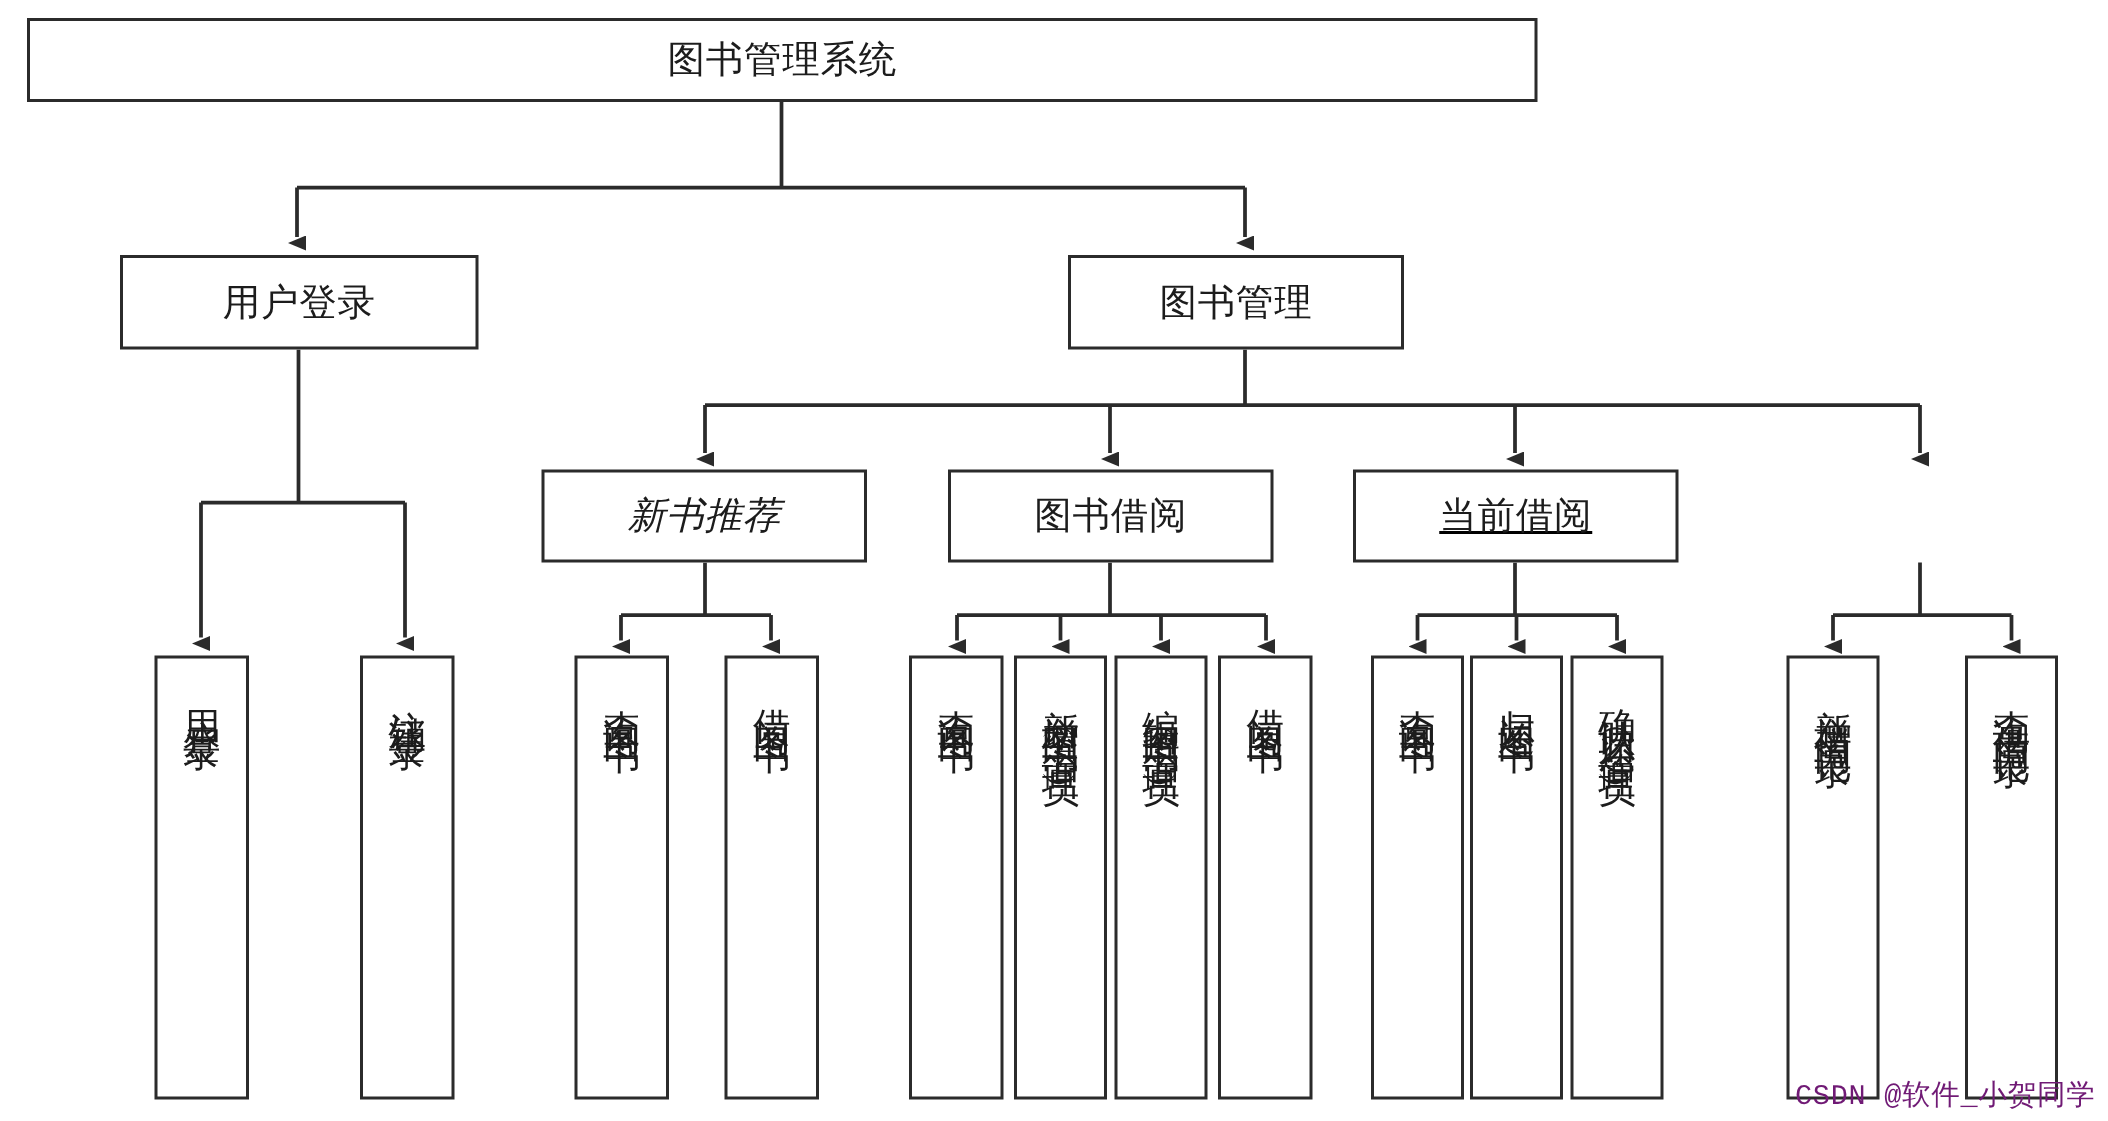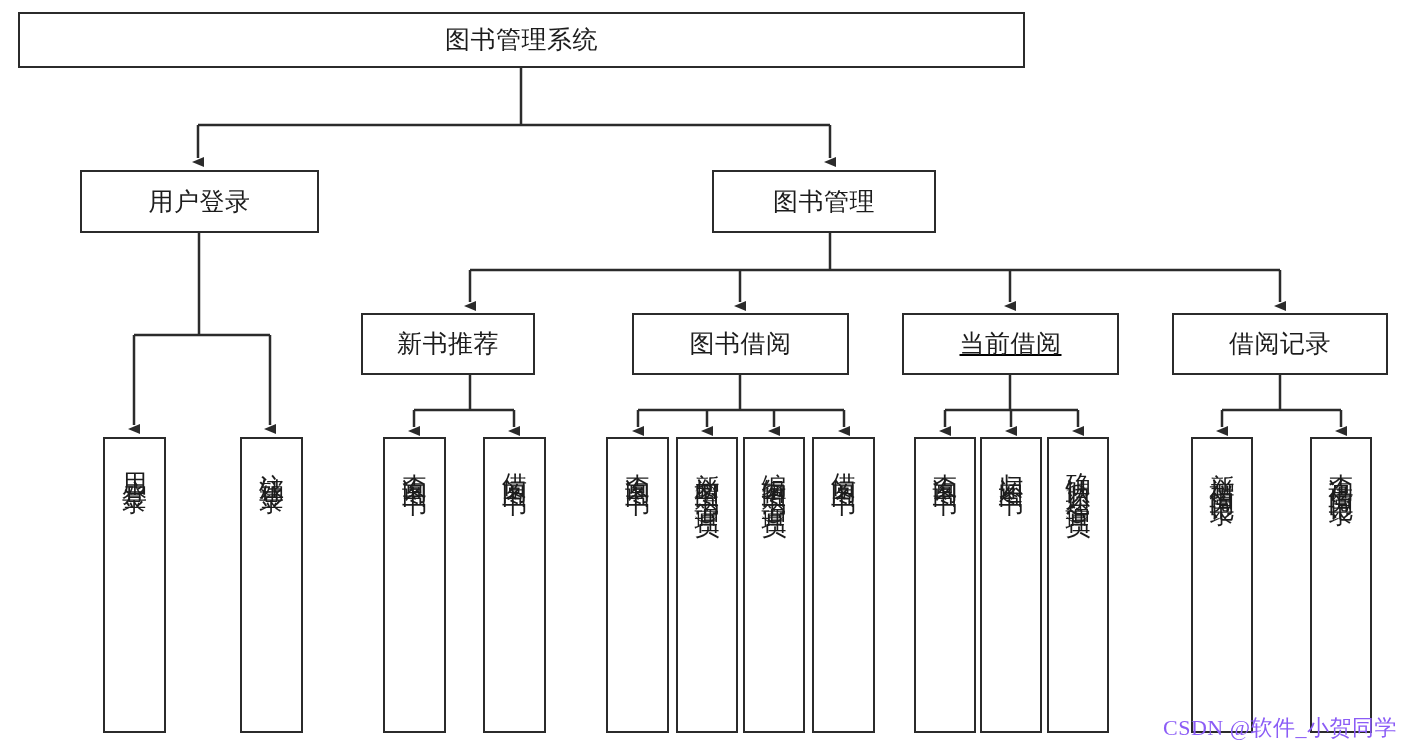--- a/index.html
+++ b/index.html
@@ -60,25 +60,25 @@
     writing-mode: vertical-rl;
     text-orientation: upright;
     font-size: 25px;
     line-height: 1.0;
     letter-spacing: 6px;
   }
   #watermark {
     position: absolute;
     right: 8px;
     bottom: 4px;
-    font-size: 22px;
-    color: #8b5cf6;
+    font-size: 19px;
+    color: #701a75;
     letter-spacing: 0.5px;
     white-space: nowrap;
-    font-family: Liberation Serif, serif;
+    font-family: Liberation Mono, monospace;
   }
 </style>
 </head>
 <body>
 
 <div id="diagram-root">
 
   <svg id="connector-layer" viewBox="0 0 1405 747" width="1405" height="747" xmlns="http://www.w3.org/2000/svg">
     <defs>
       <marker id="arrow" markerWidth="10" markerHeight="12" refX="1" refY="6" orient="auto" markerUnits="userSpaceOnUse">
@@ -135,32 +135,29 @@
     <span class="node-label">图书管理系统</span>
   </div>
 
   <div class="node horiz" style="left:80px; top:170px; width:239px; height:63px;">
     <span class="node-label">用户登录</span>
   </div>
   <div class="node horiz" style="left:712px; top:170px; width:224px; height:63px;">
     <span class="node-label">图书管理</span>
   </div>
 
-  <div class="node horiz" style="left:361px; top:313px; width:174px; height:62px;">
+  <div class="node horiz" style="left:361px; top:313px; width:217px; height:62px;font-style:italic;">
     <span class="node-label">新书推荐</span>
   </div>
   <div class="node horiz" style="left:632px; top:313px; width:217px; height:62px;">
     <span class="node-label">图书借阅</span>
   </div>
   <div class="node horiz" style="left:902px; top:313px; width:217px; height:62px;text-decoration:underline;">
     <span class="node-label">当前借阅</span>
   </div>
-  <div class="node horiz" style="left:1172px; top:313px; width:216px; height:62px;">
-    <span class="node-label">借阅记录</span>
-  </div>
 
   <div class="node vert" style="left:103px; top:437px; width:63px; height:296px;">
     <span class="node-label">用户登录</span>
   </div>
   <div class="node vert" style="left:240px; top:437px; width:63px; height:296px;">
     <span class="node-label">注销登录</span>
   </div>
 
   <div class="node vert" style="left:383px; top:437px; width:63px; height:296px;">
     <span class="node-label">查询图书</span>

